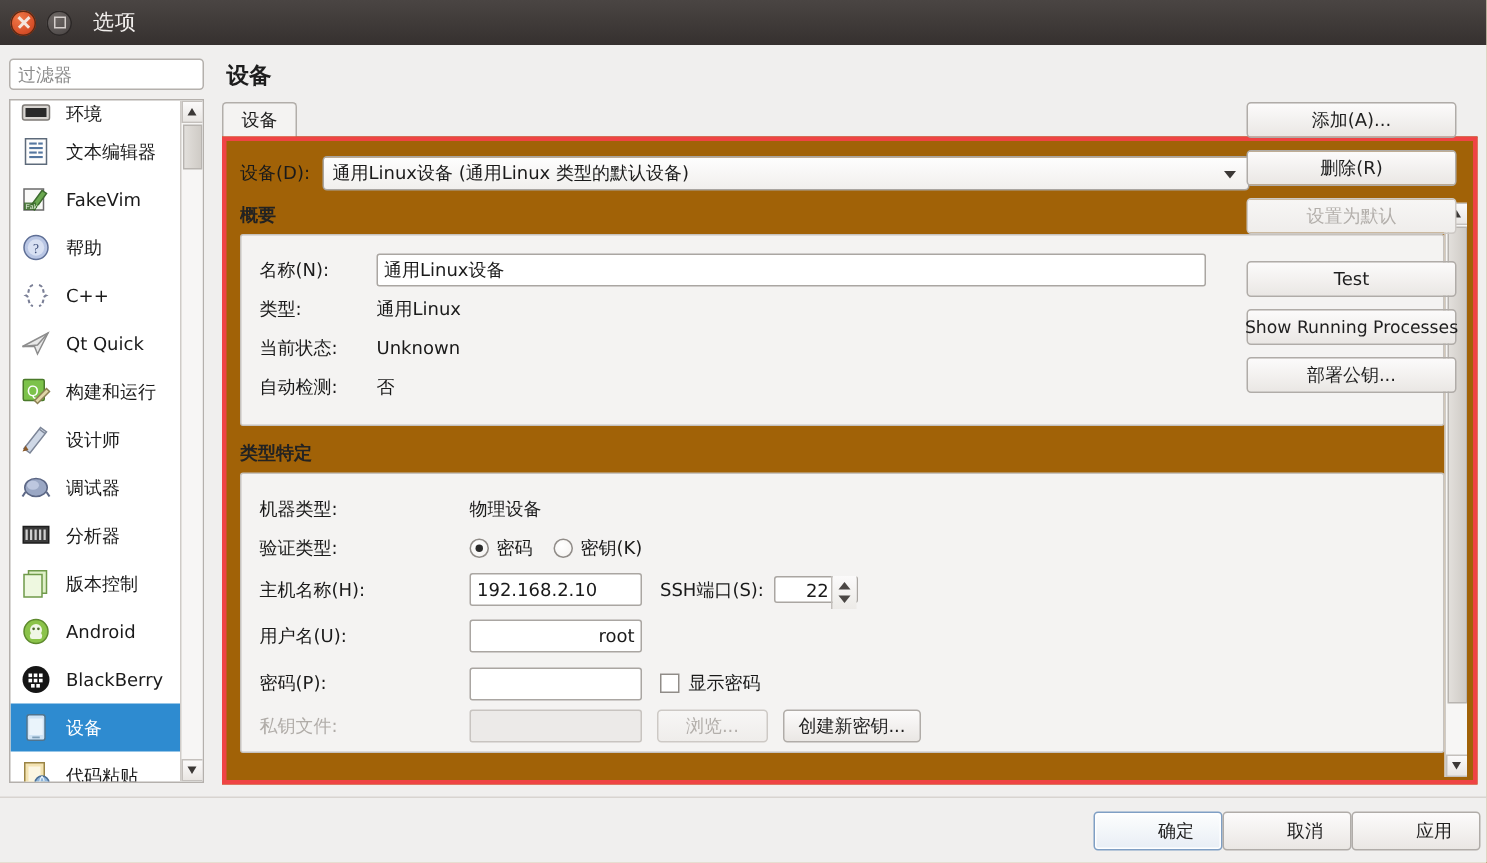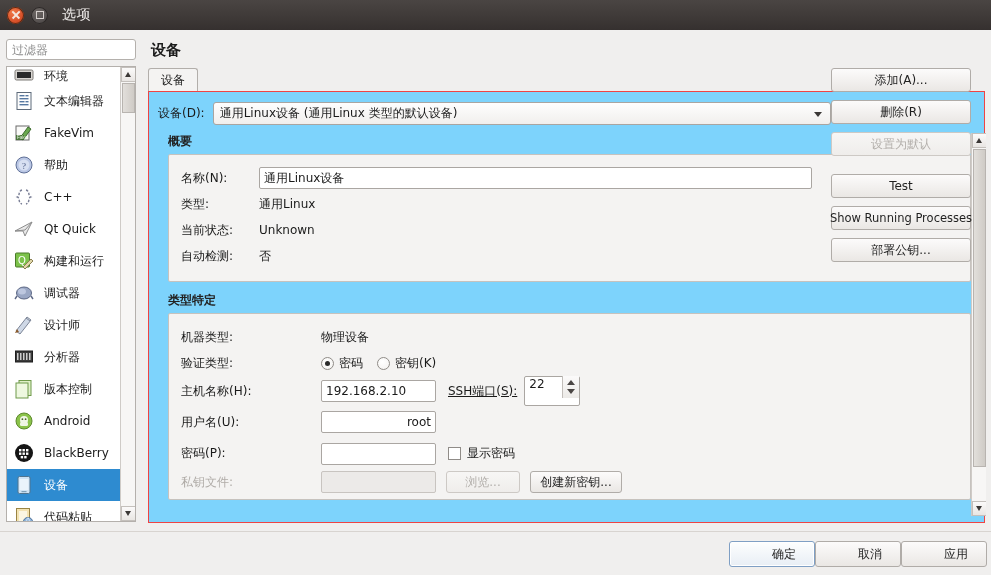--- a/index.html
+++ b/index.html
@@ -121,40 +121,40 @@
   }
   .tab {
     position: absolute; left: 0; top: 0; height: 24px; padding: 0 12px;
     display: flex; align-items: center;
     background: #f4f3f2; border: 1px solid #b2aeaa; border-bottom: none;
     border-radius: 3px 3px 0 0; box-sizing: border-box; font-size: 12px;
   }
 
   .tab-panel {
     position: absolute; left: 6px; top: 61px; width: 837px; height: 432px;
-    background: #7dd3fc; border: 1px solid #ef4444; box-sizing: border-box;
+    background: #a16207; border: 3px solid #ef4444; box-sizing: border-box;
   }
 
   .dev-row { position: absolute; left: 9px; top: 10px; display: flex; align-items: center; }
   .dev-label { font-size: 12px; margin-right: 8px; }
   .combo {
     position: relative; width: 618px; height: 23px;
     background: linear-gradient(to bottom,#fefefe,#f1efed);
     border: 1px solid #a9a5a1; border-radius: 3px; box-sizing: border-box;
     display: flex; align-items: center; padding-left: 6px; font-size: 12px;
   }
   .combo .arrow-dn {
     position: absolute; right: 8px; top: 9px; width: 0; height: 0;
     border-left: 4.5px solid transparent; border-right: 4.5px solid transparent;
     border-top: 5px solid #3b3836;
   }
 
   
   .scrollarea {
-    position: absolute; left: 19px; top: 41px; width: 818px; height: 383px;
+    position: absolute; left: 9px; top: 41px; width: 818px; height: 383px;
     overflow: hidden;
   }
   .scroll-inner { position: absolute; left: 0; top: 0; width: 803px; }
 
   .groupbox { position: relative; margin-bottom: 10px; }
   .groupbox > .gb-title {
     font-size: 12px; font-weight: bold; color: #222; margin-bottom: 4px;
   }
   .groupbox > .gb-frame {
     border: 1px solid #c6c2be; border-radius: 2px; background: #f4f3f2;
@@ -167,23 +167,23 @@
   .fval { font-size: 12px; }
 
   .txt {
     background: #fff; border: 1px solid #aaa6a2; border-radius: 2px;
     height: 22px; box-sizing: border-box; display: flex; align-items: center;
     padding: 0 4px; font-size: 12px; color: #1a1a1a;
   }
   .txt.disabled { background: #eceae8; border-color: #c8c4c0; color: #a9a5a1; }
 
   .spin {
-    position: relative; height: 30px; background: #fff;
+    position: relative; height: 18px; background: #fff;
     border: 1px solid #aaa6a2; border-radius: 2px; box-sizing: border-box;
-    display: flex; align-items: flex-start; padding: 0 4px; font-size: 12px;
+    display: flex; align-items: flex-end; padding: 0 20px; font-size: 12px;
   }
   .spin .btns {
     position: absolute; right: 0; top: -1px; width: 16px; height: 22px;
     border-left: 1px solid #c2beba;
     background: linear-gradient(to bottom,#fbfafa,#eceae7);
   }
   .spin .btns::before, .spin .btns::after {
     content:""; position:absolute; left: 4px; width:0; height:0;
     border-left: 4px solid transparent; border-right: 4px solid transparent;
   }
@@ -332,38 +332,38 @@
                 <text x="5" y="14" font-size="10" fill="#ffffff" font-family="sans-serif">Q</text>
                 <path d="M10 17 L18 9 L20 11 L12 19 Z" fill="#e0d6a8" stroke="#8a7f52"></path>
               </svg>
             </span>
             <span class="cat-label">构建和运行</span>
           </div>
 
           <div class="cat-item">
             <span class="cat-icon">
               <svg width="22" height="22" viewBox="0 0 22 22">
+                <path d="M3 17 L14 3 L18 6 L7 20 Z" fill="#cfd8e6" stroke="#7c8597"></path>
+                <path d="M2 19 L6 18 L4 15 Z" fill="#8a5a2a"></path>
+                <path d="M13 4 L17 7" stroke="#7c8597"></path>
+              </svg>
+            </span>
+            <span class="cat-label">设计师</span>
+          </div>
+
+          <div class="cat-item">
+            <span class="cat-icon">
+              <svg width="22" height="22" viewBox="0 0 22 22">
                 <ellipse cx="11" cy="11" rx="7.5" ry="6" fill="#9aa7c4" stroke="#5b6684"></ellipse>
                 <ellipse cx="9" cy="9.5" rx="4" ry="3" fill="#c6d0e6" opacity="0.8"></ellipse>
                 <path d="M4 14 L2 17" stroke="#5b6684" stroke-width="1.4"></path>
                 <path d="M18 14 L20 17" stroke="#5b6684" stroke-width="1.4"></path>
               </svg>
             </span>
             <span class="cat-label">调试器</span>
-          </div>
-
-          <div class="cat-item">
-            <span class="cat-icon">
-              <svg width="22" height="22" viewBox="0 0 22 22">
-                <path d="M3 17 L14 3 L18 6 L7 20 Z" fill="#cfd8e6" stroke="#7c8597"></path>
-                <path d="M2 19 L6 18 L4 15 Z" fill="#8a5a2a"></path>
-                <path d="M13 4 L17 7" stroke="#7c8597"></path>
-              </svg>
-            </span>
-            <span class="cat-label">设计师</span>
           </div>
 
           <div class="cat-item">
             <span class="cat-icon">
               <svg width="22" height="22" viewBox="0 0 22 22">
                 <rect x="2.5" y="5" width="17" height="11" fill="#3b3b3b" stroke="#1e1e1e"></rect>
                 <g fill="#cfcfcf">
                   <rect x="4" y="7" width="1.5" height="7"></rect>
                     <rect x="7" y="7" width="1.5" height="7"></rect>
                   <rect x="10" y="7" width="1.5" height="7"></rect>
@@ -516,21 +516,21 @@
                     <span class="dot"></span>
                     <span>密钥(K)</span>
                   </span>
                 </div>
 
                 <div class="frow" style="height:30px;">
                   <span class="fkey wide">主机名称(H):</span>
                   <div class="txt" style="width:115px;">
                     <span>192.168.2.10</span>
                   </div>
-                  <span class="fval" style="margin:0 7px 0 12px;text-decoration:underline;">SSH端口(S):</span>
+                  <span class="fval" style="margin:0 7px 0 12px;">SSH端口(S):</span>
                   <div class="spin" style="width:56px;">
                     <span>22</span>
                     <span class="btns"></span>
                   </div>
                 </div>
 
 
                 <div class="frow" style="height:32px;">
                   <span class="fkey wide">用户名(U):</span>
                   <div class="txt" style="width:115px;justify-content:flex-end;">

